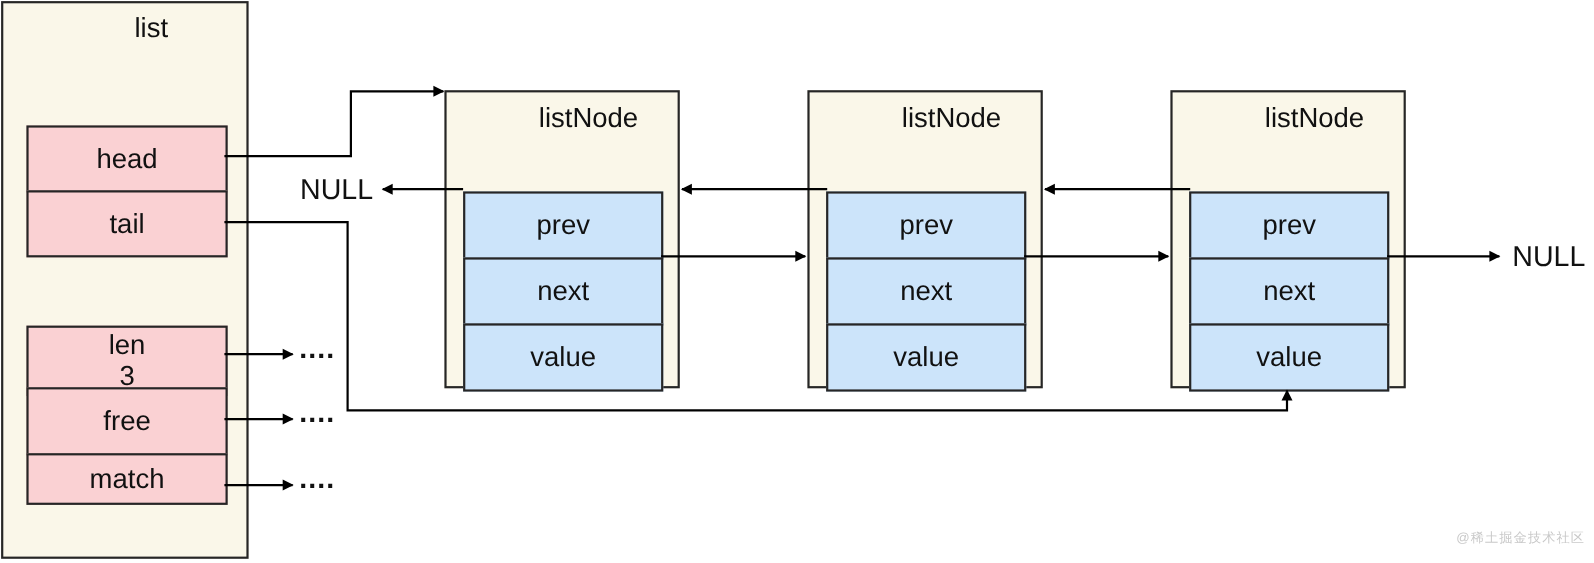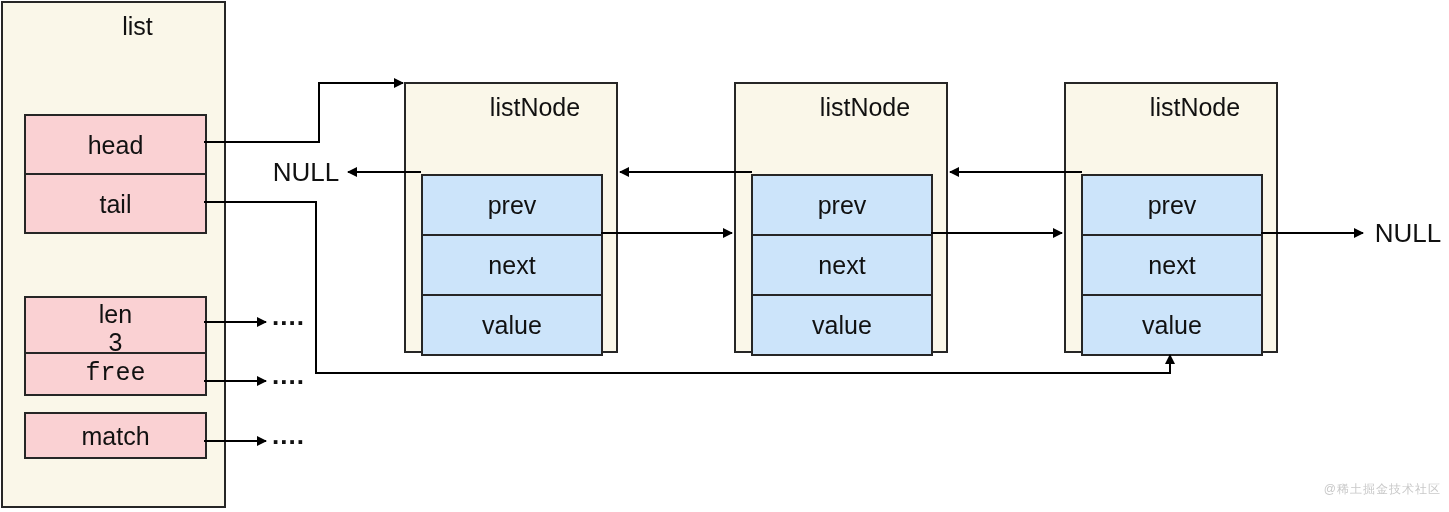--- a/index.html
+++ b/index.html
@@ -59,21 +59,21 @@
     <div class="cell pink" style="top:111px;height:61px;">
       <span>head</span>
     </div>
     <div class="cell pink" style="top:170px;height:61px;text-align:right;">
       <span>tail</span>
     </div>
     <div class="cell pink" style="top:246px;height:64px;margin-top:47px;">
       <span>len</span>
       <span>3</span>
     </div>
-    <div class="cell pink" style="top:349px;height:44px;font-family:Liberation Mono, monospace;">
+    <div class="cell pink" style="top:349px;height:62px;">
       <span>free</span>
     </div>
     <div class="cell pink" style="top:409px;height:47px;">
       <span>match</span>
     </div>
   </div>
 
   <div class="box" style="left:404px;top:82px;width:214px;height:271px;">
     <div class="box-title">listNode</div>
     <div class="cell blue" style="top:58px;height:62px;">

